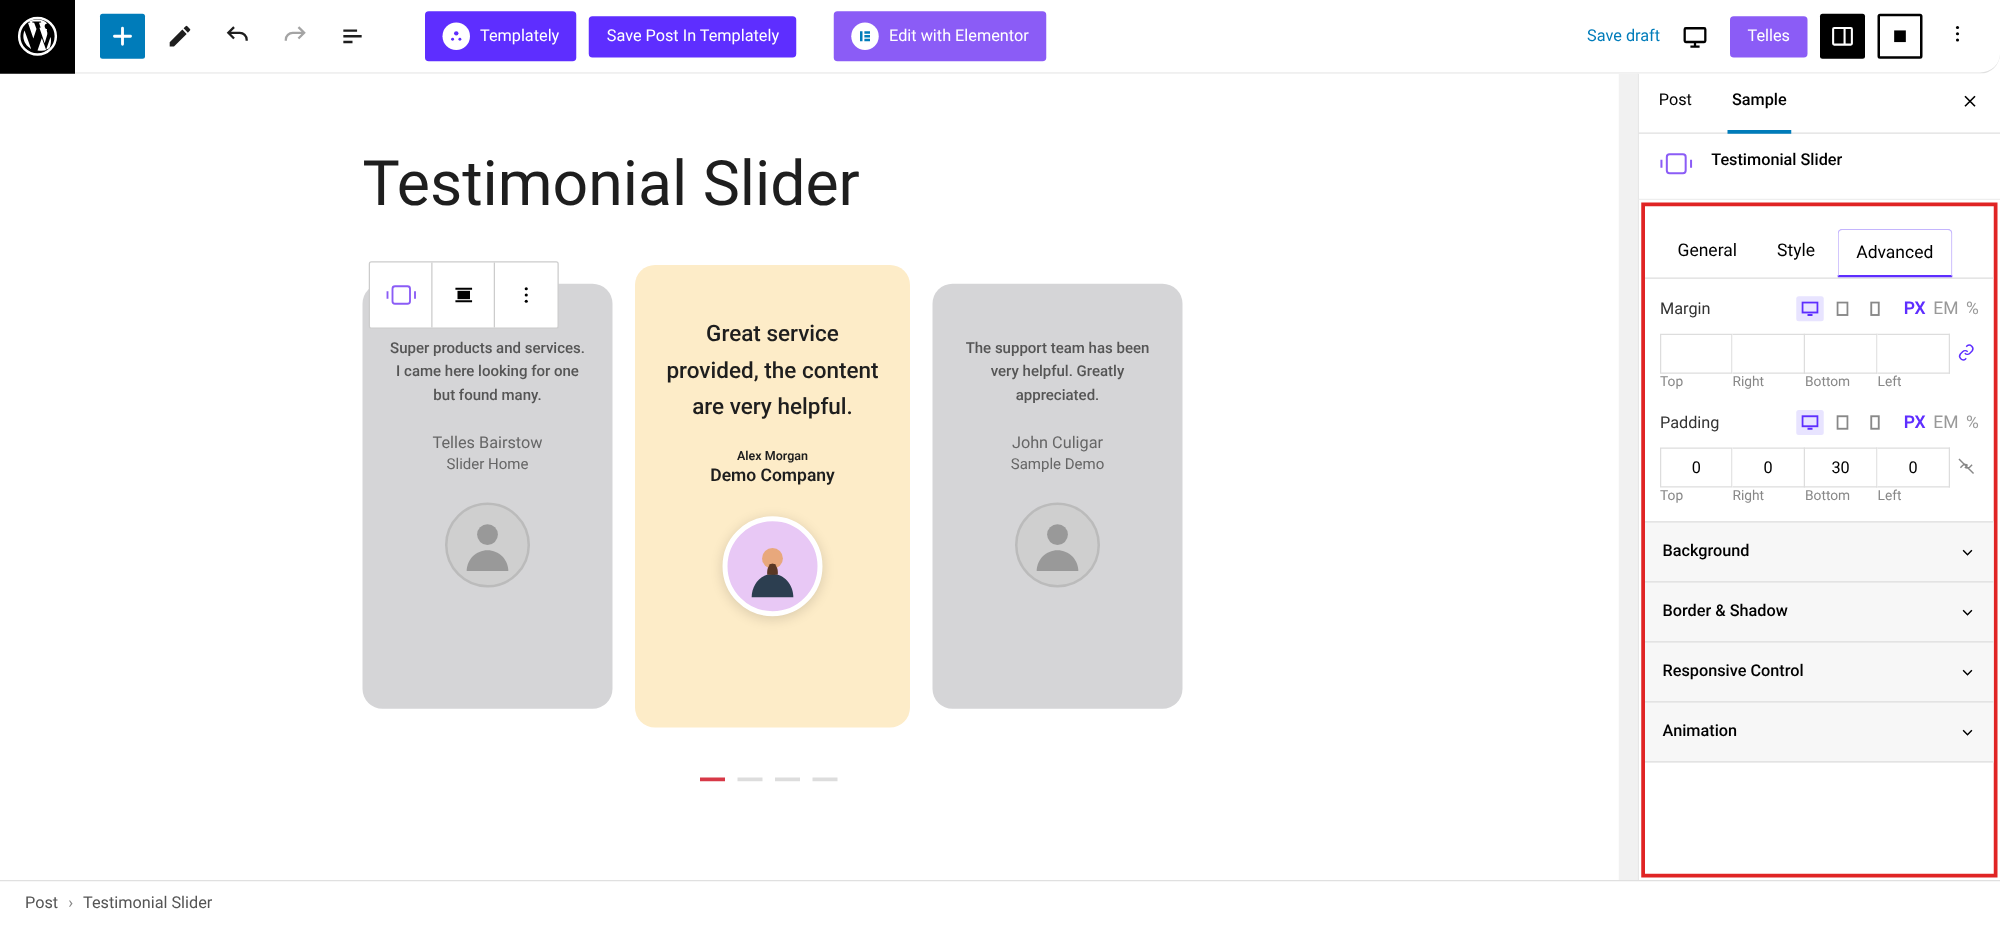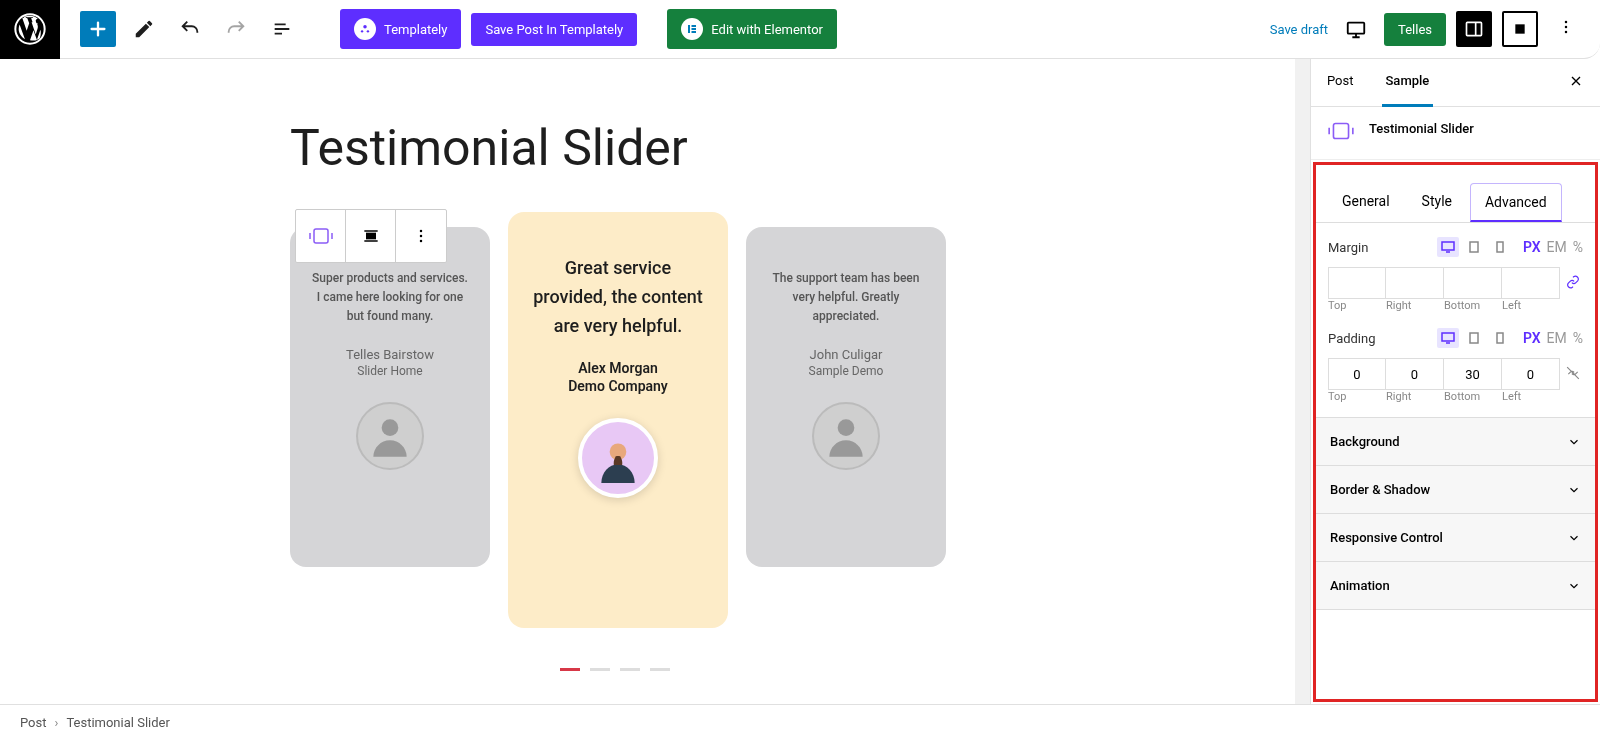--- a/index.html
+++ b/index.html
@@ -10,21 +10,21 @@
 .wp-logo { width: 60px; height: 59px; background: #000; display: flex; align-items: center; justify-content: center; color: #fff; }
 .wp-logo svg { width: 32px; height: 32px; }
 .topbar-left { display: flex; align-items: center; gap: 10px; padding-left: 20px; flex: 1; }
 .add-btn { width: 36px; height: 36px; background: #007cba; display: flex; align-items: center; justify-content: center; border-radius: 2px; cursor: pointer; }
 .add-btn svg { width: 22px; height: 22px; fill: #fff; }
 .icon-btn { width: 36px; height: 36px; display: flex; align-items: center; justify-content: center; cursor: pointer; color: #1e1e1e; }
 .icon-btn svg { width: 22px; height: 22px; }
 .icon-btn.soft svg { opacity: 0.4; }
 .btn { padding: 9px 14px; border-radius: 3px; font-size: 13px; cursor: pointer; display: flex; align-items: center; gap: 8px; border: none; }
 .btn-purple { background: #5e2eff; color: #fff; }
-.btn-blue { background: #15803d; color: #fff; }
+.btn-blue { background: #8b5cf6; color: #fff; }
 .btn-icon-circle { width: 22px; height: 22px; border-radius: 50%; background: #fff; display: inline-flex; align-items: center; justify-content: center; }
 .topbar-right { display: flex; align-items: center; gap: 10px; padding-right: 16px; }
 .link-text { color: #007cba; font-size: 13px; cursor: pointer; }
 .square-btn { width: 36px; height: 36px; display: flex; align-items: center; justify-content: center; cursor: pointer; border-radius: 2px; }
 .square-btn.black { background: #000; color: #fff; }
 .square-btn.outline { border: 2px solid #000; }
 .dots-btn { cursor: pointer; padding: 0 8px; }
 
 
 .main { display: flex; height: 645px; }
@@ -33,26 +33,26 @@
 .editor-content { padding: 60px 0 0 290px; }
 .page-title { font-size: 50px; font-weight: 400; color: #1e1e1e; position: relative; }
 .floating-toolbar { position: absolute; left: 295px; top: 150px; background: #fff; border: 1px solid #ccc; border-radius: 2px; display: flex; z-index: 10; }
 .floating-toolbar > div { width: 50px; height: 52px; display: flex; align-items: center; justify-content: center; border-right: 1px solid #ccc; cursor: pointer; }
 .floating-toolbar > div:last-child { border-right: none; }
 
 
 .cards { display: flex; gap: 18px; margin-top: 50px; }
 .card { width: 200px; height: 340px; border-radius: 16px; padding: 42px 20px 20px; text-align: center; display: flex; flex-direction: column; align-items: center; }
 .card.faded { background: #d5d5d7; color: #666; }
-.card.active { background: #fdecc8; color: #1e1e1e; width: 220px; height: 416px; margin-top: -15px; }
+.card.active { background: #fdecc8; color: #1e1e1e; width: 220px; height: 370px; margin-top: -15px; }
 .card-text { font-size: 12px; line-height: 1.6; flex-shrink: 0; }
 .card.faded .card-text { font-weight: 500; color: #555; }
 .card.active .card-text { font-size: 18px; font-weight: 500; }
 .card-name { margin-top: 20px; font-size: 13px; }
-.card.active .card-name { font-weight: 600; font-size: 14px; }
+.card.active .card-name { font-weight: 600; font-size: 10px; }
 .card-company { font-size: 12px; margin-top: 2px; }
 .card.active .card-company { font-weight: 600; font-size: 14px; }
 .avatar { width: 68px; height: 68px; border-radius: 50%; margin-top: 24px; display: flex; align-items: center; justify-content: center; overflow: hidden; }
 .avatar.gray { background: #cfcfcf; border: 2px solid #bbb; }
 .avatar.color { background: #e8c8f5; border: 4px solid #fff; box-shadow: 0 2px 10px rgba(0,0,0,0.15); width: 80px; height: 80px; }
 .avatar svg { width: 50px; height: 50px; }
 .pager { display: flex; gap: 10px; margin-top: 40px; margin-left: 270px; }
 .pager span { width: 20px; height: 3px; background: #ddd; }
 .pager span.active { background: #d73847; }
 

